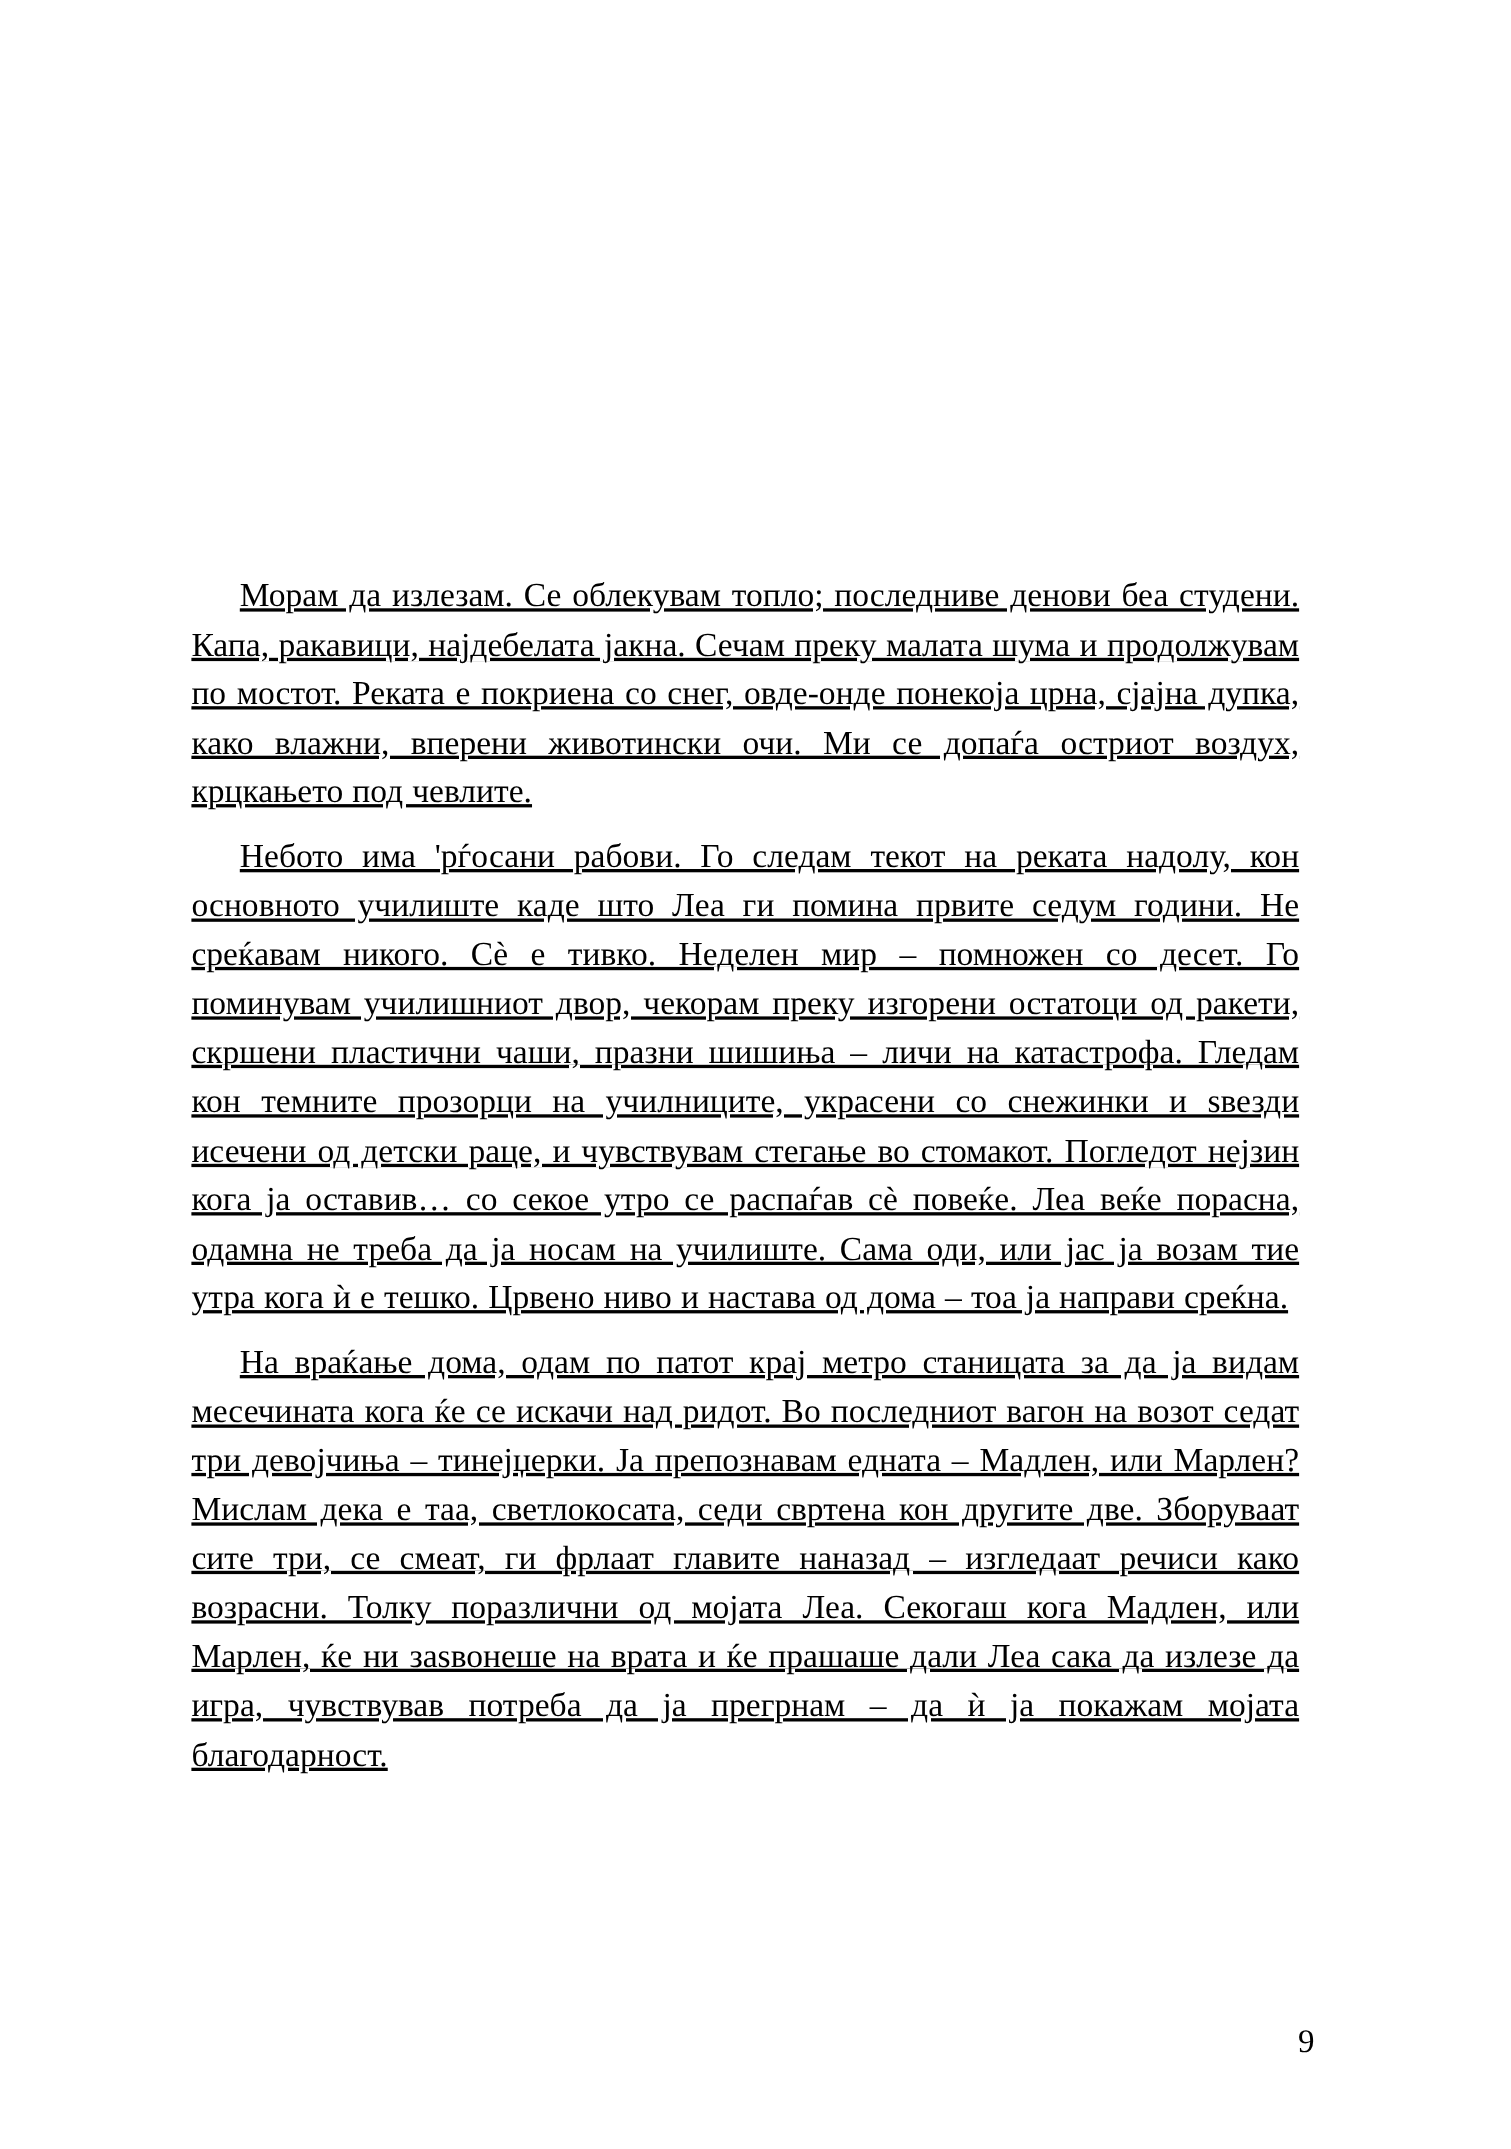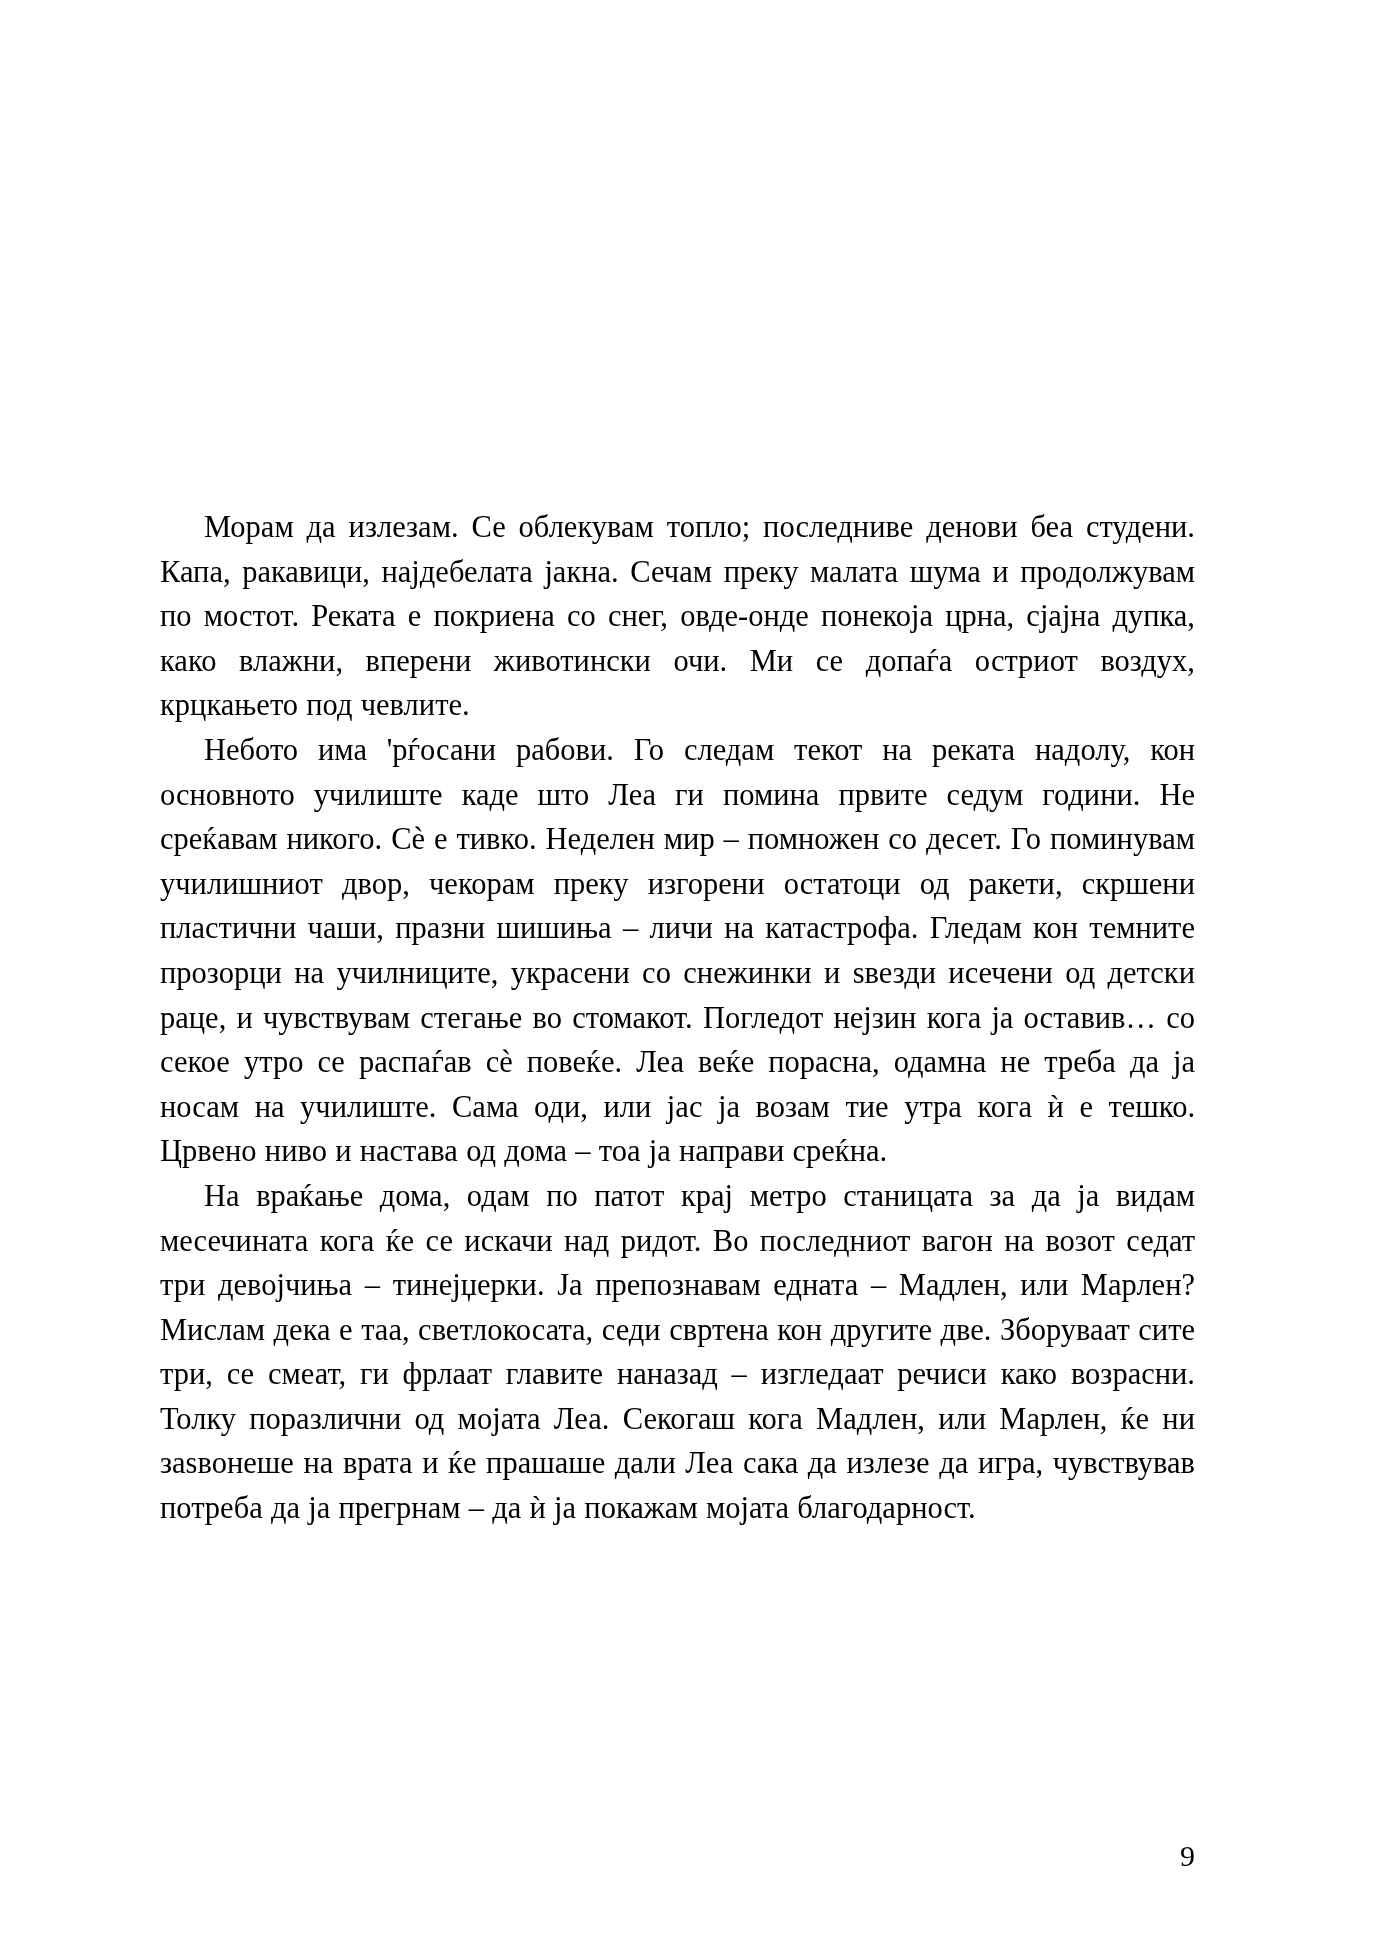--- a/index.html
+++ b/index.html
@@ -26,30 +26,31 @@
   }
 
   .text-block {
     position: absolute;
     left: 160px;
     top: 505px;
     width: 1035px;
   }
 
   p.para {
-    margin: 0;
+    margin: 14px;
     padding: 0;
     font-size: 30.5px;
     line-height: 44.6px;
     text-align: justify;
     text-justify: inter-word;
     text-indent: 44px;
     -webkit-hyphens: none;
     hyphens: none;
     word-spacing: 0.02em;
+    text-decoration: underline;
   }
 
   .page-number {
     position: absolute;
     left: 0;
     top: 1836px;
     width: 1195px;
     text-align: right;
     font-size: 30px;
     line-height: 40px;

